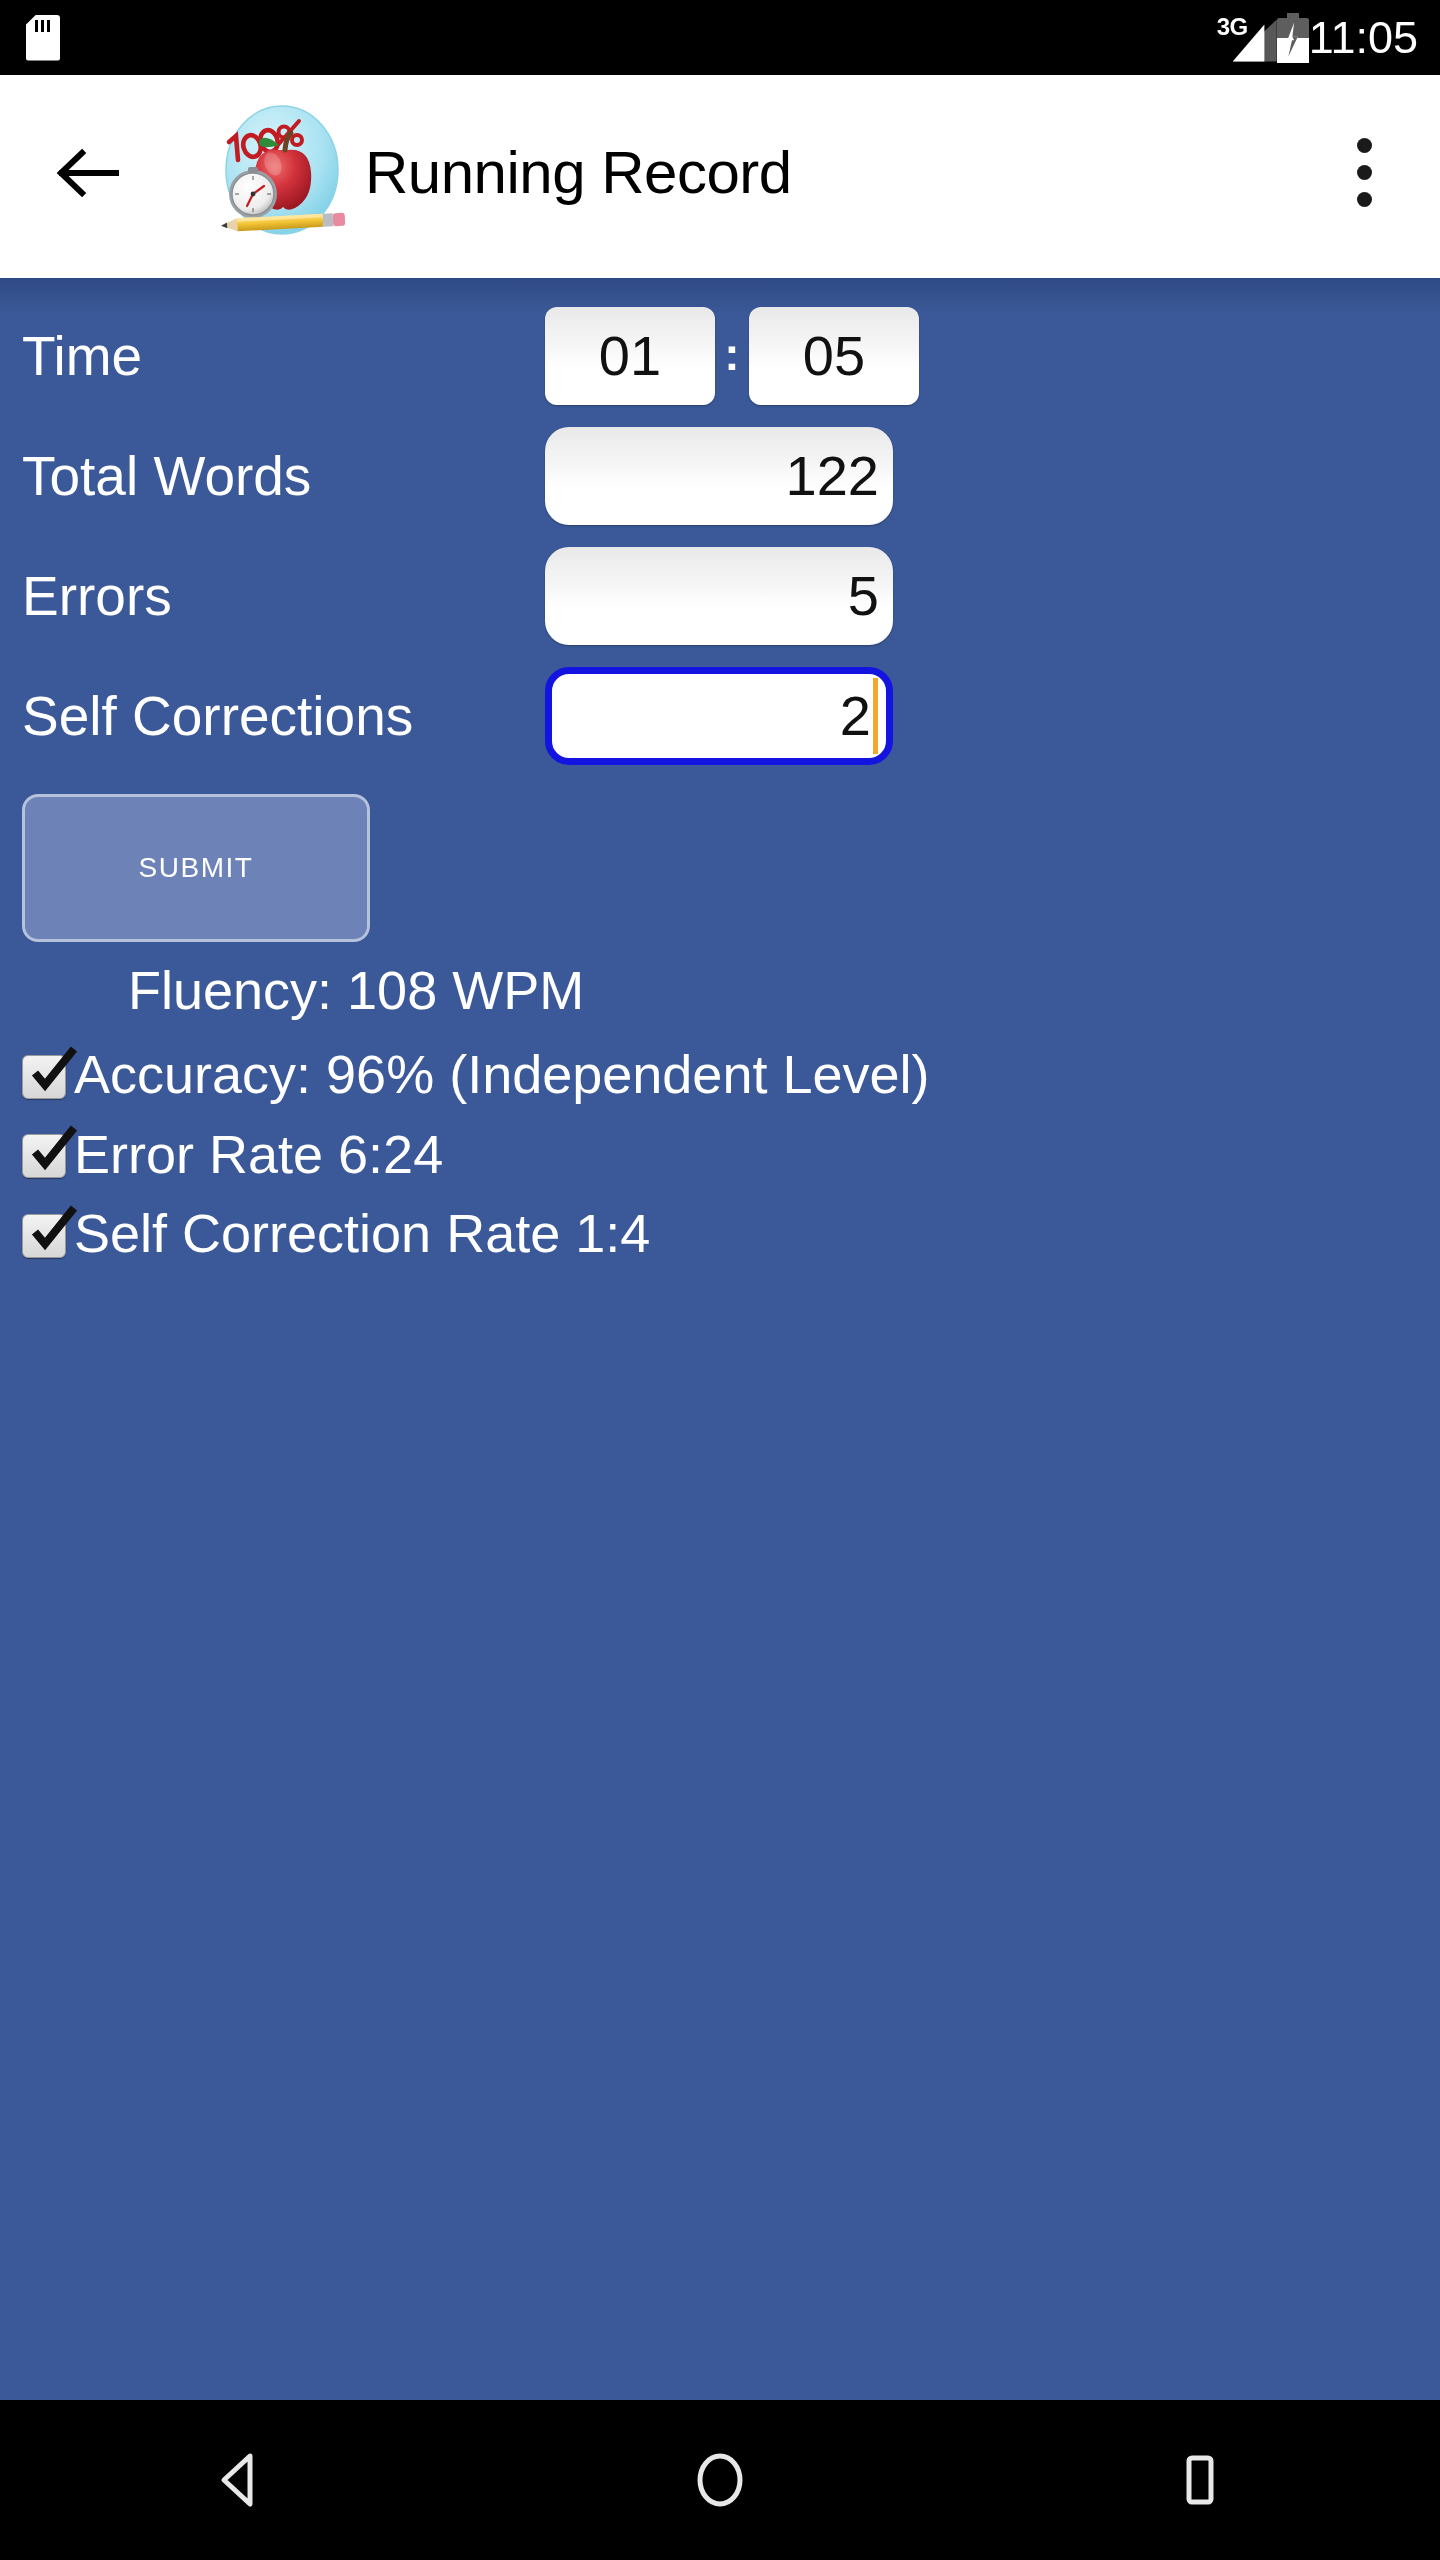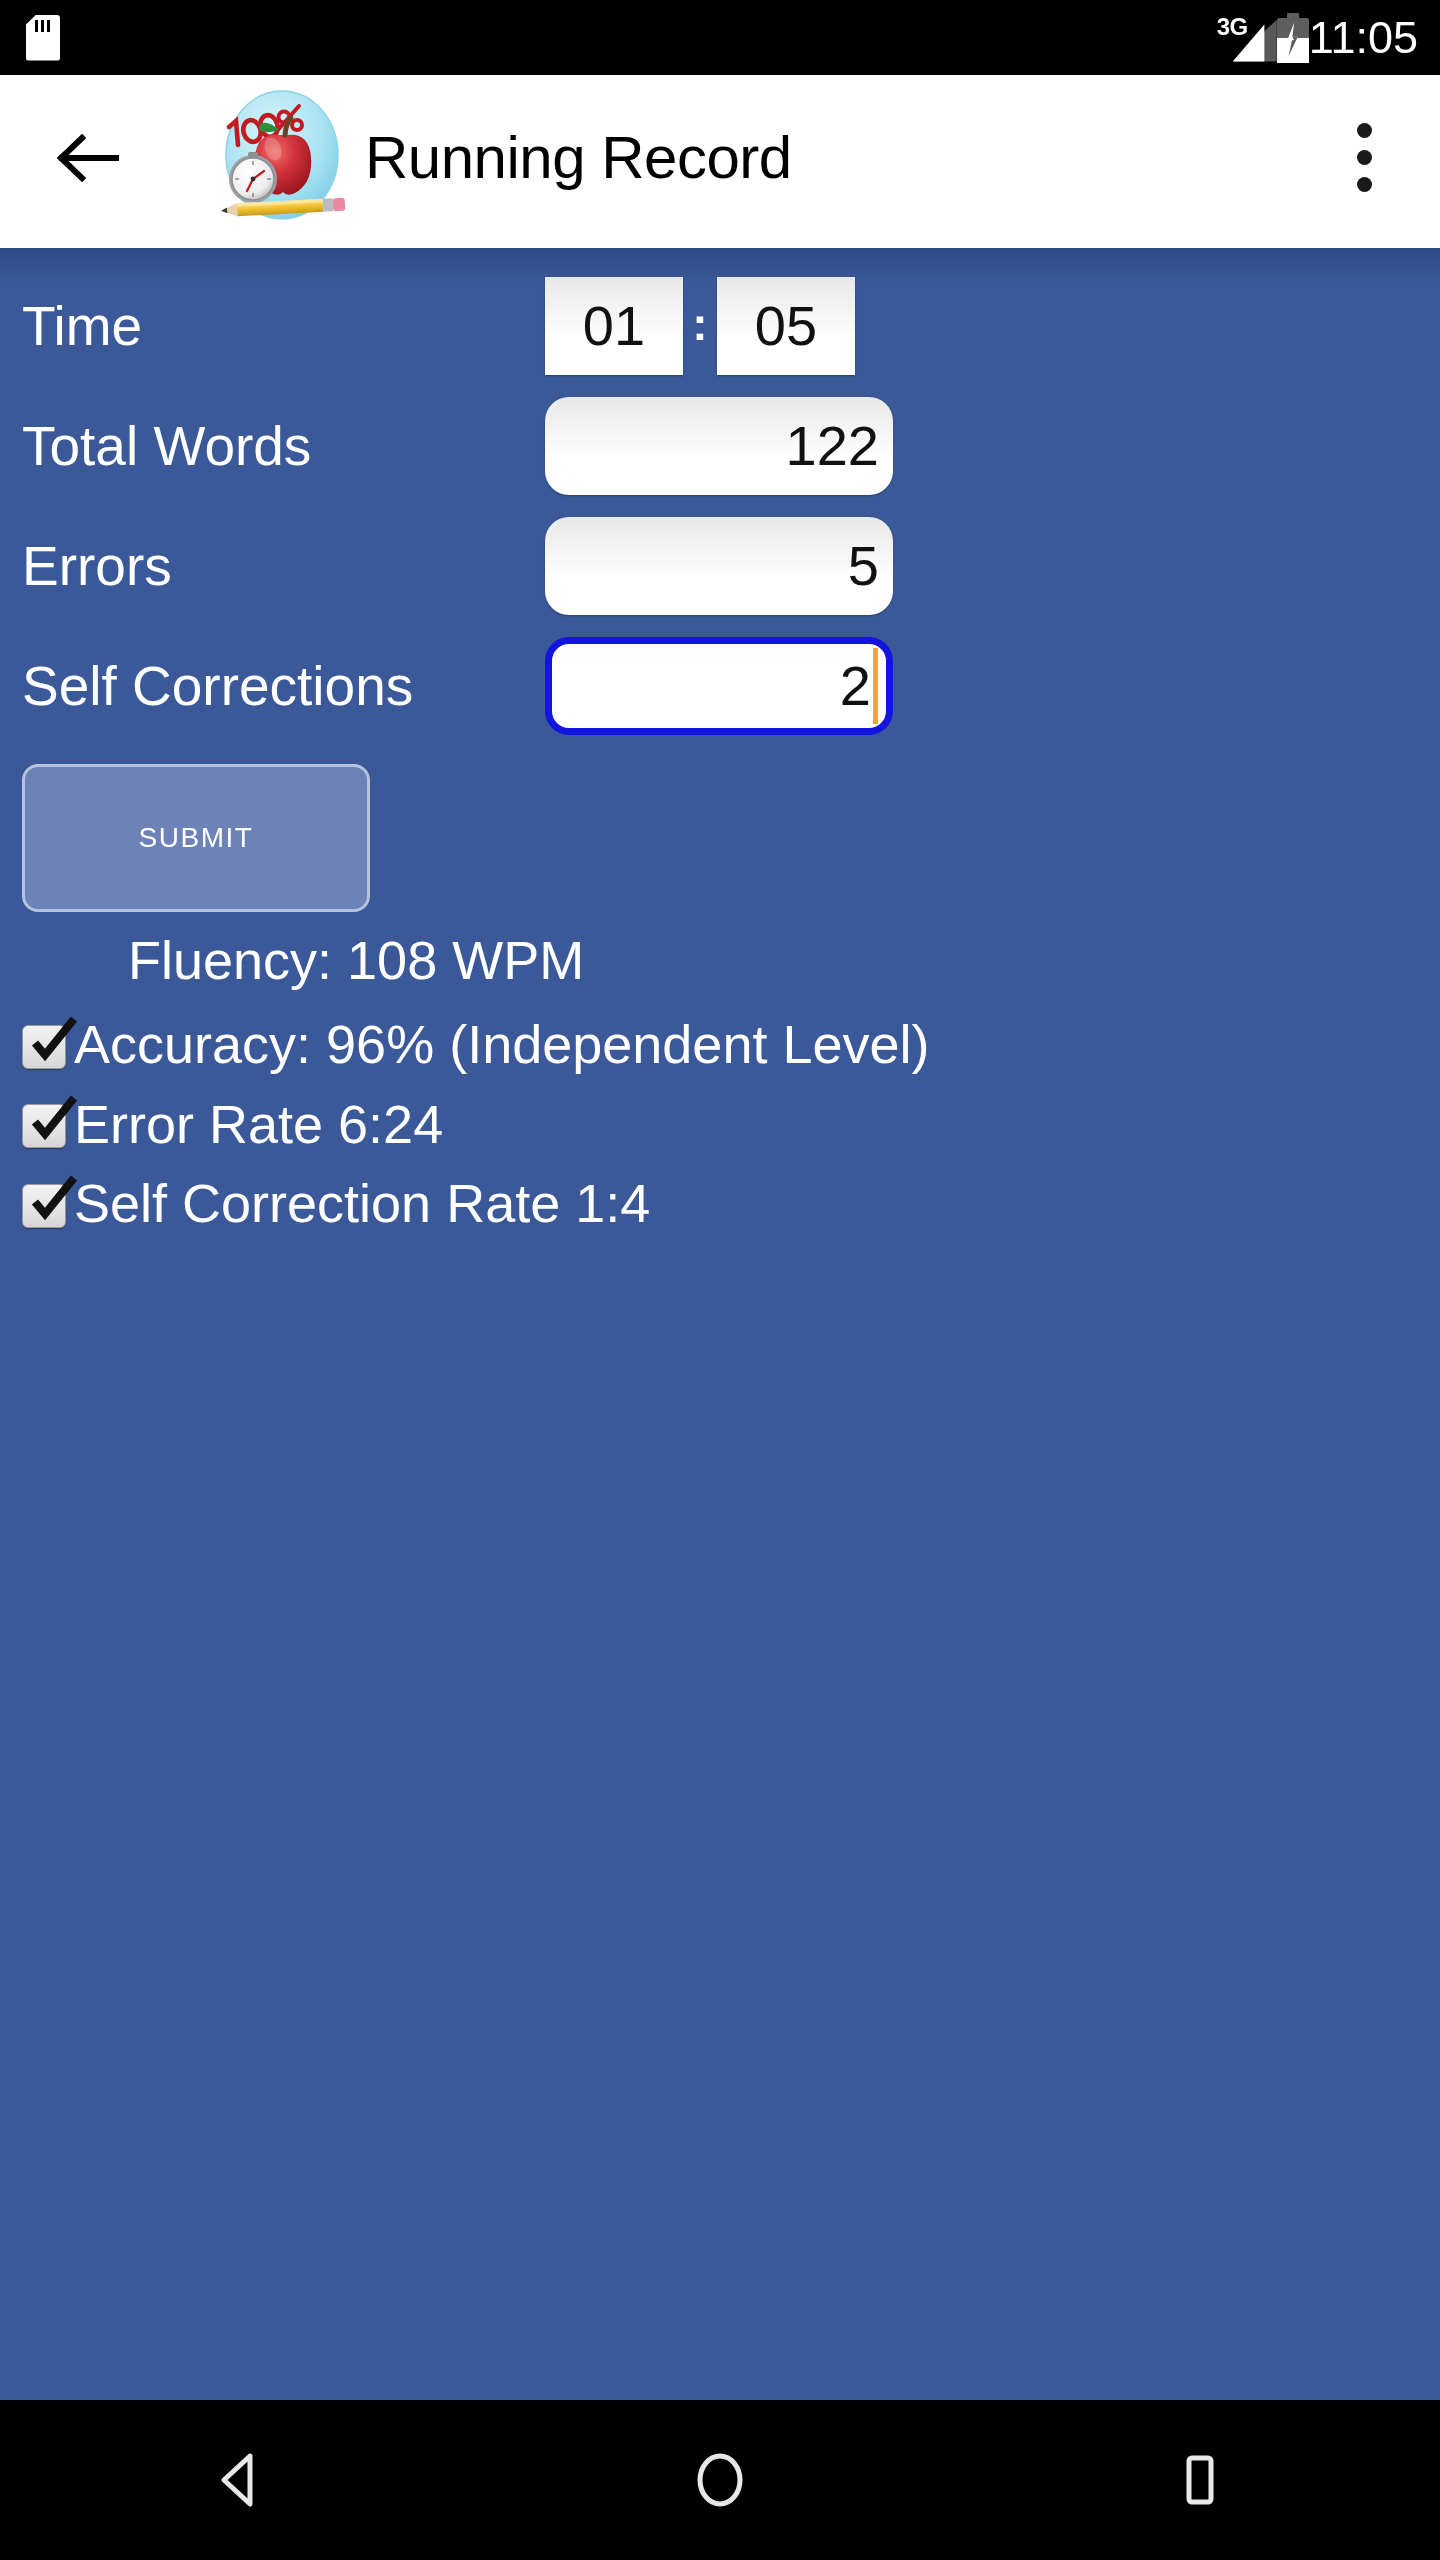--- a/index.html
+++ b/index.html
@@ -106,21 +106,21 @@
   }
   .status-time {
     color: #ffffff;
     font-size: 45px;
     letter-spacing: 0px;
     line-height: 1;
   }
 
   
   .app-bar {
-    height: 173px;
+    height: 203px;
     background: #ffffff;
     display: flex;
     align-items: center;
     padding: 0 40px 8px 52px;
     flex: 0 0 auto;
   }
   .back-arrow {
     width: 70px; height: 70px;
     position: relative;
     flex: 0 0 auto;
@@ -205,23 +205,23 @@
     width: 5px;
     height: 76px;
     background: #f0a830;
     margin-left: 2px;
   }
   .time-wrap {
     display: flex;
     align-items: center;
   }
   .time-field {
-    width: 138px;
+    width: 170px;
     height: 98px;
-    border-radius: 0;
+    border-radius: 12px;
     background: linear-gradient(to bottom, #e9e9e9 0%, #f7f7f7 42%, #ffffff 62%, #ffffff 100%);
     box-shadow: 0 1px 2px rgba(0,0,0,.28);
     display: flex;
     align-items: center;
     justify-content: center;
     font-size: 56px;
     color: #111111;
     line-height: 1;
   }
   .time-colon {

